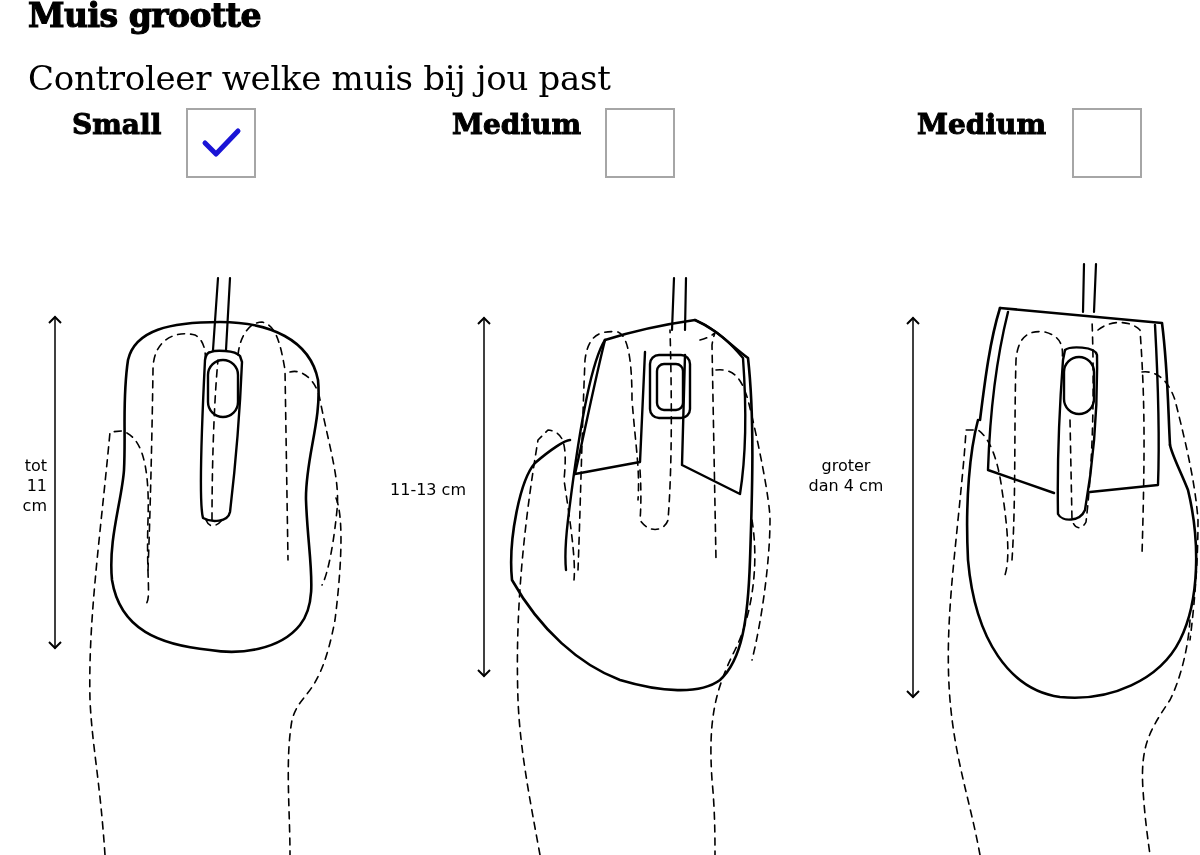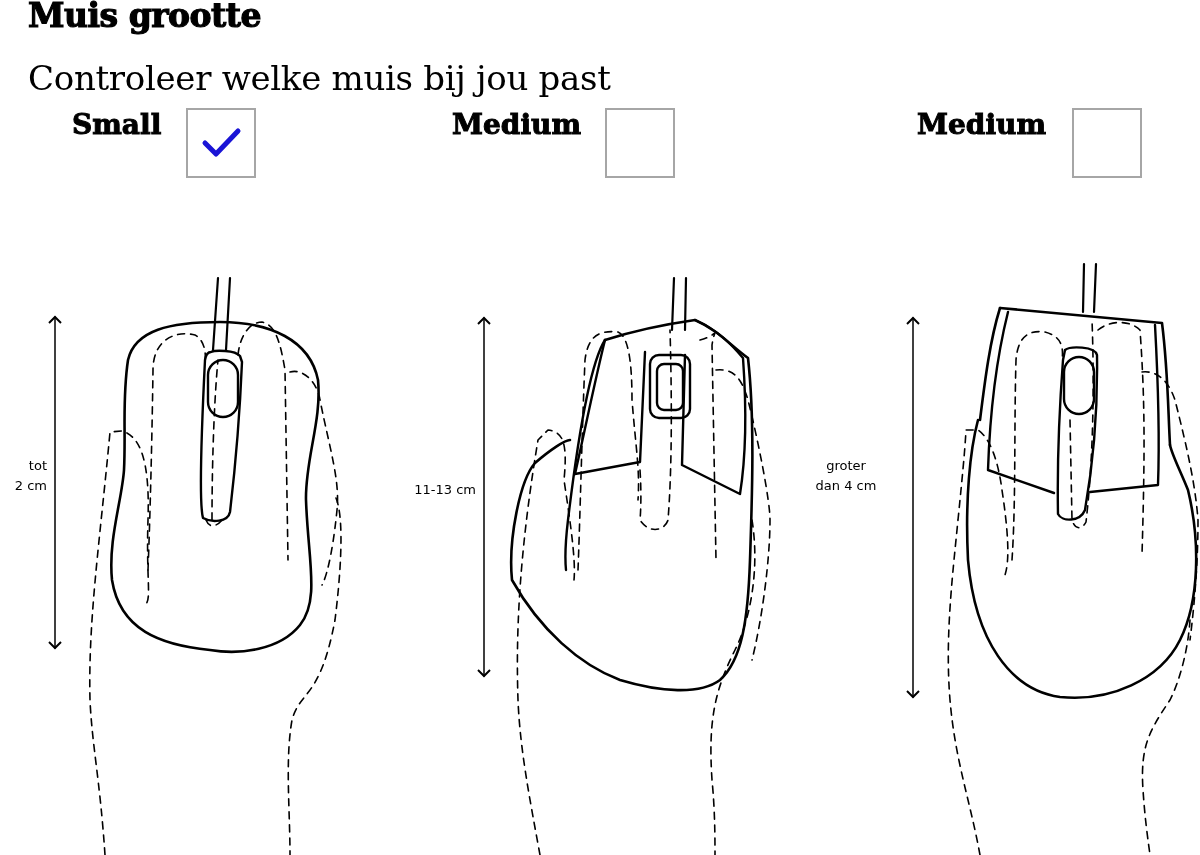--- a/index.html
+++ b/index.html
@@ -4,21 +4,21 @@
 <style>
   html, body { margin:0; padding:0; background:#ffffff; }
   body { width:1200px; height:855px; position:relative; overflow:hidden; font-family:"DejaVu Serif", serif; color:#000; }
   .title { position:absolute; left:28px; top:-4px; font-family:"DejaVu Serif", serif; font-weight:900; font-size:33px; letter-spacing:-0.5px; line-height:40px; -webkit-text-stroke:1.2px #000; }
   .subtitle { position:absolute; left:28px; top:56px; font-family:"DejaVu Serif", serif; font-weight:300; font-size:34px; line-height:44px; letter-spacing:-0.3px;text-align:right; }
   .size-option { position:absolute; top:108px; height:76px; display:flex; align-items:flex-start; }
   .size-label { font-family:"DejaVu Serif", serif; font-weight:900; font-size:28px; -webkit-text-stroke:1px #000; margin-right:22px; }
   .checkbox { width:70px; height:70px; border:2px solid #a6a6a6; box-sizing:border-box; background:#fff; display:flex; align-items:center; justify-content:center; cursor:pointer; }
   .checkbox svg { width:50px; height:50px; }
   .drawing { position:absolute; left:0; top:0; }
-  .dim-label { position:absolute; font-family:"DejaVu Sans", sans-serif; font-size:13px; text-align:right; line-height:20px; }
+  .dim-label { position:absolute; font-family:"DejaVu Sans", sans-serif; font-size:16px; text-align:right; line-height:20px; }
 </style>
 </head>
 <body>
 
 <div class="title">Muis grootte</div>
 <div class="subtitle">Controleer welke muis bij jou past</div>
 
 <div class="size-option" style="left:72px;">
   <span class="size-label">Small</span>
   <div class="checkbox" style="margin-left:3px;">
@@ -33,23 +33,23 @@
   <div class="checkbox" style="margin-left:2px;"></div>
 </div>
 
 <div class="size-option" style="left:917px;">
   <span class="size-label">Medium</span>
   <div class="checkbox" style="margin-left:4px;"></div>
 </div>
 
 <div class="dim-label" style="left:0px; top:456px; width:47px;">
   <div>tot</div>
-  <div>2 cm</div>
+  <div>11 cm</div>
 </div>
-<div class="dim-label" style="left:380px; top:480px; width:96px;">
+<div class="dim-label" style="left:380px; top:480px; width:96px;text-align:center;">
   <div>11-13 cm</div>
 </div>
 <div class="dim-label" style="left:790px; top:456px; width:112px;text-align:center;">
   <div>groter</div>
   <div>dan 4 cm</div>
 </div>
 
 <svg class="drawing" width="1200" height="855" viewBox="0 0 1200 855">
   <defs>
     <marker id="arr" viewBox="0 0 10 10" refX="5" refY="5" markerWidth="10" markerHeight="10" orient="auto-start-reverse">

